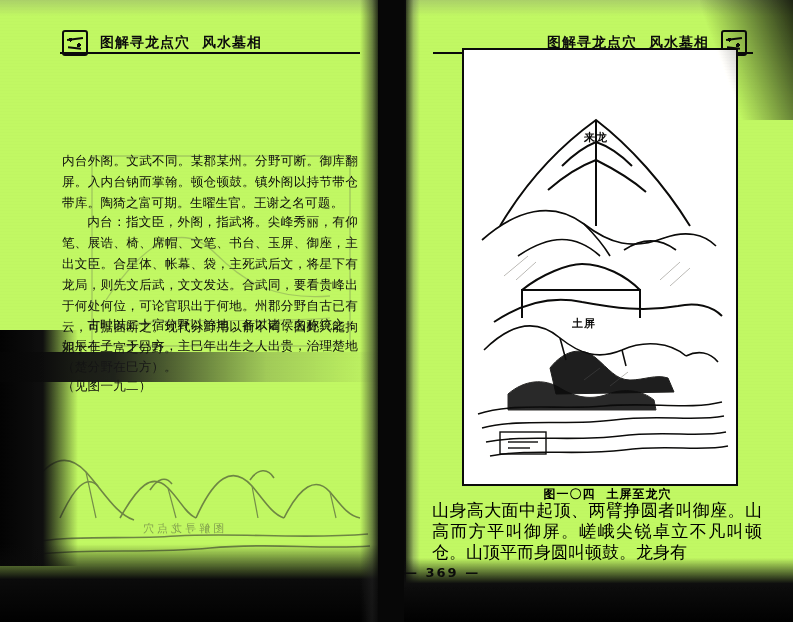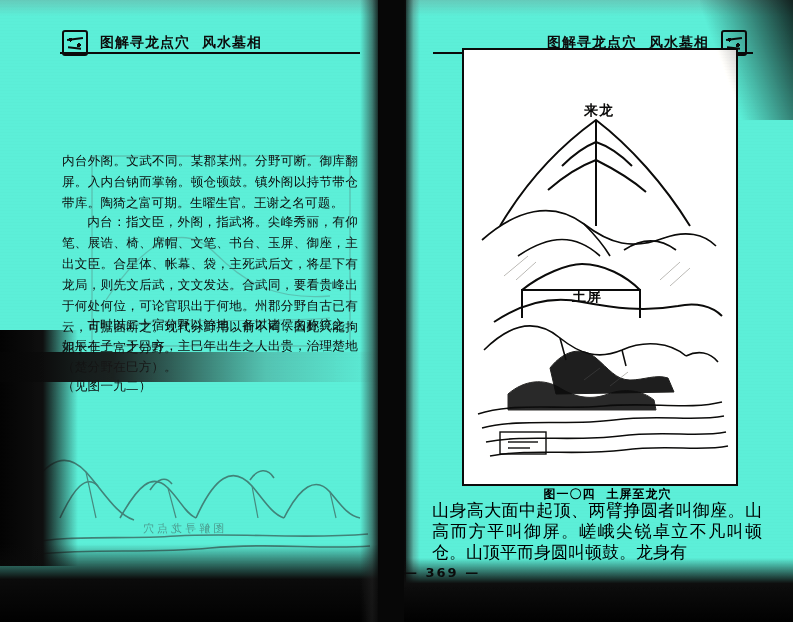--- a/index.html
+++ b/index.html
@@ -12,21 +12,21 @@
     height: 622px;
     position: relative;
     font-family: "DejaVu Sans", sans-serif;
     overflow: hidden;
   }
 
   
   #scan {
     position: absolute;
     inset: 0;
-    background: #5eead4;
+    background: #bef264;
     filter: contrast(1.05);
   }
 
   
   #scan::after {
     content: "";
     position: absolute;
     inset: 0;
     pointer-events: none;
     background:
@@ -222,25 +222,26 @@
     width: 272px;
     text-align: center;
     font-size: 12px;
     font-weight: bold;
     letter-spacing: 1px;
   }
   #figure-caption .fc-num { margin-right: 6px; padding-left: 19px; }
 
   .fig-label {
     position: absolute;
-    font-size: 14px;
+    font-size: 11px;
     font-weight: bold;
     color: #111;
     letter-spacing: 1px;
     white-space: nowrap;
+    margin-top: 28px;
   }
   #label-lailong { left: 120px; top: 52px; }
   #label-tuping  { left: 108px; top: 238px; }
 
   #fig-bottom-text {
     position: absolute;
     left: 432px;
     top: 500px;
     width: 330px;
     font-size: 17px;

